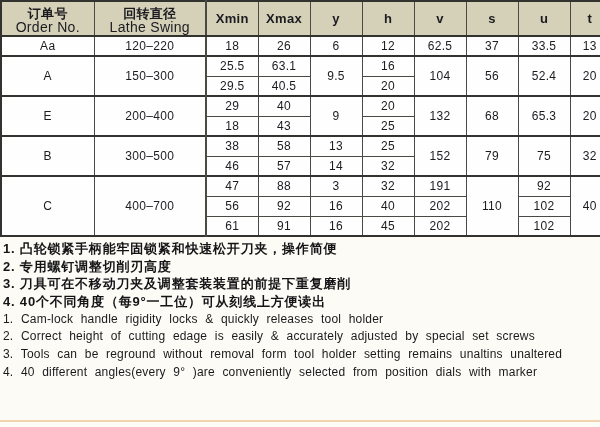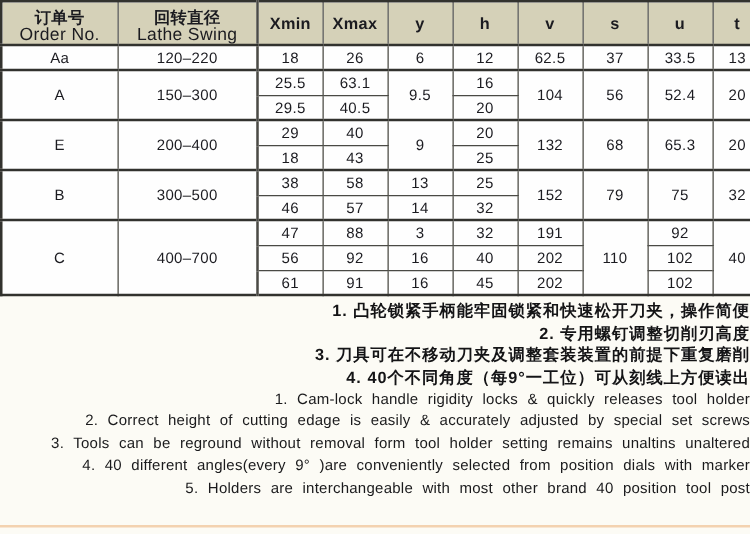--- a/index.html
+++ b/index.html
@@ -56,22 +56,22 @@
   table.spec tbody tr { height: 20px; }
   td.order-cell { background: var(--order-col-bg); font-size: 12.5px; }
   tr.group-start > td { border-top: 2px solid var(--group-line); }
   .thick-l { border-left-width: 2px !important; }
   .notes {
     position: absolute; top: 240px; left: 0;
     width: 600px;
   }
   .note {
     height: 17.7px; line-height: 17.7px;
-    padding-left: 18px;
-    white-space: nowrap; overflow: hidden; text-align: right;
+    padding-left: 3px;
+    white-space: nowrap; overflow: hidden;
   }
   .note.zh {
     font-size: 13px; font-weight: 700;
     letter-spacing: 0.8px; color: #141416;
   }
   .note.en {
     font-size: 12px; font-weight: 400;
     letter-spacing: 0.2px; word-spacing: 4px; color: #1a1a1c;
   }
   .bottom-line {
@@ -221,16 +221,15 @@
 
 <div class="notes">
   <div class="note zh">1. 凸轮锁紧手柄能牢固锁紧和快速松开刀夹，操作简便</div>
   <div class="note zh">2. 专用螺钉调整切削刃高度</div>
   <div class="note zh">3. 刀具可在不移动刀夹及调整套装装置的前提下重复磨削</div>
   <div class="note zh">4. 40个不同角度（每9°一工位）可从刻线上方便读出</div>
   <div class="note en">1. Cam-lock handle rigidity locks &amp; quickly releases tool holder</div>
   <div class="note en">2. Correct height of cutting edage is easily &amp; accurately adjusted by special set screws</div>
   <div class="note en">3. Tools can be reground without removal form tool holder setting remains unaltins unaltered</div>
   <div class="note en">4. 40 different angles(every 9° )are conveniently selected from position dials with marker</div>
-  <div class="note en">5. Holders are interchangeable with most other brand 40 position tool post</div>
 </div>
 
 <div class="bottom-line"></div>
 
 </body></html>

